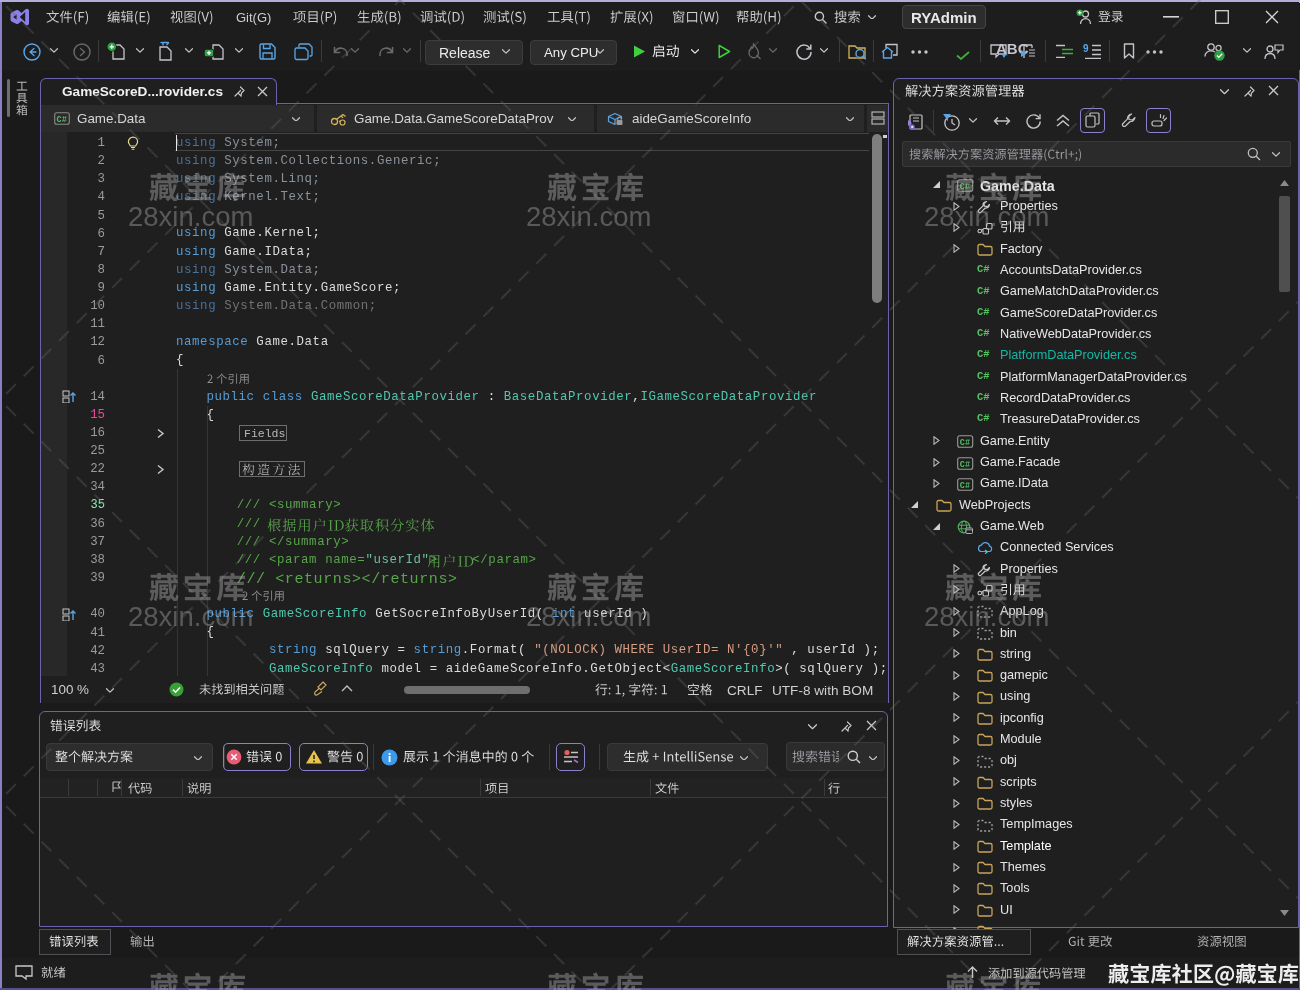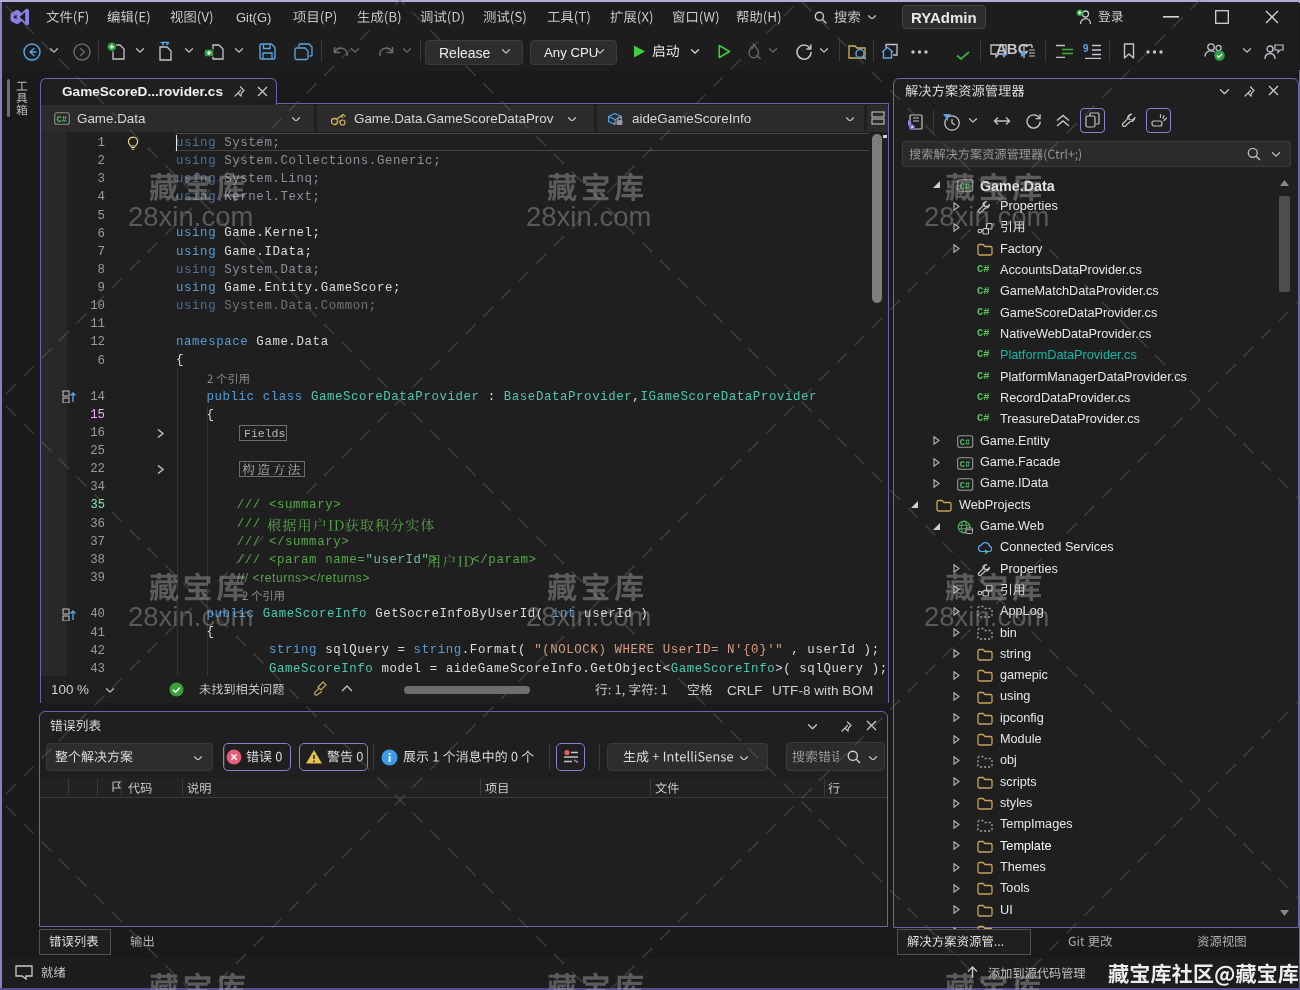--- a/index.html
+++ b/index.html
@@ -299,21 +299,21 @@
 <div style="position:absolute;left:80px;top:208.52px;font-family:'Liberation Mono',monospace;font-size:12.4px;font-weight:400;color:#9a9aa0;line-height:1.15;white-space:pre;width:25px;text-align:right">5</div>
 <div style="position:absolute;left:80px;top:226.65px;font-family:'Liberation Mono',monospace;font-size:12.4px;font-weight:400;color:#9a9aa0;line-height:1.15;white-space:pre;width:25px;text-align:right">6</div>
 <div style="position:absolute;left:80px;top:244.78px;font-family:'Liberation Mono',monospace;font-size:12.4px;font-weight:400;color:#9a9aa0;line-height:1.15;white-space:pre;width:25px;text-align:right">7</div>
 <div style="position:absolute;left:80px;top:262.90999999999997px;font-family:'Liberation Mono',monospace;font-size:12.4px;font-weight:400;color:#9a9aa0;line-height:1.15;white-space:pre;width:25px;text-align:right">8</div>
 <div style="position:absolute;left:80px;top:281.03999999999996px;font-family:'Liberation Mono',monospace;font-size:12.4px;font-weight:400;color:#9a9aa0;line-height:1.15;white-space:pre;width:25px;text-align:right">9</div>
 <div style="position:absolute;left:80px;top:299.16999999999996px;font-family:'Liberation Mono',monospace;font-size:12.4px;font-weight:400;color:#9a9aa0;line-height:1.15;white-space:pre;width:25px;text-align:right">10</div>
 <div style="position:absolute;left:80px;top:317.29999999999995px;font-family:'Liberation Mono',monospace;font-size:12.4px;font-weight:400;color:#9a9aa0;line-height:1.15;white-space:pre;width:25px;text-align:right">11</div>
 <div style="position:absolute;left:80px;top:335.42999999999995px;font-family:'Liberation Mono',monospace;font-size:12.4px;font-weight:400;color:#9a9aa0;line-height:1.15;white-space:pre;width:25px;text-align:right">12</div>
 <div style="position:absolute;left:80px;top:353.55999999999995px;font-family:'Liberation Mono',monospace;font-size:12.4px;font-weight:400;color:#9a9aa0;line-height:1.15;white-space:pre;width:25px;text-align:right">6</div>
 <div style="position:absolute;left:80px;top:389.81999999999994px;font-family:'Liberation Mono',monospace;font-size:12.4px;font-weight:400;color:#9a9aa0;line-height:1.15;white-space:pre;width:25px;text-align:right">14</div>
-<div style="position:absolute;left:80px;top:407.94999999999993px;font-family:'Liberation Mono',monospace;font-size:12.4px;font-weight:400;color:#f0abfc;line-height:1.15;white-space:pre;width:25px;text-align:right">15</div>
+<div style="position:absolute;left:80px;top:407.94999999999993px;font-family:'Liberation Mono',monospace;font-size:12.4px;font-weight:400;color:#ec4899;line-height:1.15;white-space:pre;width:25px;text-align:right">15</div>
 <div style="position:absolute;left:80px;top:426.0799999999999px;font-family:'Liberation Mono',monospace;font-size:12.4px;font-weight:400;color:#9a9aa0;line-height:1.15;white-space:pre;width:25px;text-align:right">16</div>
 <div style="position:absolute;left:80px;top:444.2099999999999px;font-family:'Liberation Mono',monospace;font-size:12.4px;font-weight:400;color:#9a9aa0;line-height:1.15;white-space:pre;width:25px;text-align:right">25</div>
 <div style="position:absolute;left:80px;top:462.3399999999999px;font-family:'Liberation Mono',monospace;font-size:12.4px;font-weight:400;color:#9a9aa0;line-height:1.15;white-space:pre;width:25px;text-align:right">22</div>
 <div style="position:absolute;left:80px;top:480.4699999999999px;font-family:'Liberation Mono',monospace;font-size:12.4px;font-weight:400;color:#9a9aa0;line-height:1.15;white-space:pre;width:25px;text-align:right">34</div>
 <div style="position:absolute;left:80px;top:498.5999999999999px;font-family:'Liberation Mono',monospace;font-size:12px;font-weight:400;color:#86efac;line-height:1.15;white-space:pre;width:25px;text-align:right">35</div>
 <div style="position:absolute;left:80px;top:516.7299999999999px;font-family:'Liberation Mono',monospace;font-size:12.4px;font-weight:400;color:#9a9aa0;line-height:1.15;white-space:pre;width:25px;text-align:right">36</div>
 <div style="position:absolute;left:80px;top:534.8599999999999px;font-family:'Liberation Mono',monospace;font-size:12.4px;font-weight:400;color:#9a9aa0;line-height:1.15;white-space:pre;width:25px;text-align:right">37</div>
 <div style="position:absolute;left:80px;top:552.9899999999999px;font-family:'Liberation Mono',monospace;font-size:12.4px;font-weight:400;color:#9a9aa0;line-height:1.15;white-space:pre;width:25px;text-align:right">38</div>
 <div style="position:absolute;left:80px;top:571.12px;font-family:'Liberation Mono',monospace;font-size:12.4px;font-weight:400;color:#9a9aa0;line-height:1.15;white-space:pre;width:25px;text-align:right">39</div>
 <div style="position:absolute;left:80px;top:607.38px;font-family:'Liberation Mono',monospace;font-size:12.4px;font-weight:400;color:#9a9aa0;line-height:1.15;white-space:pre;width:25px;text-align:right">40</div>
@@ -337,21 +337,21 @@
 <div style="position:absolute;left:176.0px;top:262.7px;font-family:'Liberation Mono',monospace;font-size:12.4px;letter-spacing:0.6px;line-height:1.18;white-space:pre"><span style="color:#4a7199">using</span><span style="color:#8a9199"> System.Data;</span></div>
 <div style="position:absolute;left:176.0px;top:280.8px;font-family:'Liberation Mono',monospace;font-size:12.4px;letter-spacing:0.6px;line-height:1.18;white-space:pre"><span style="color:#569cd6">using</span><span style="color:#dcdcdc"> Game.Entity.GameScore;</span></div>
 <div style="position:absolute;left:176.0px;top:299.0px;font-family:'Liberation Mono',monospace;font-size:12.4px;letter-spacing:0.6px;line-height:1.18;white-space:pre"><span style="color:#4a7199">using</span><span style="color:#737373"> System.Data.Common;</span></div>
 <div style="position:absolute;left:176.0px;top:335.2px;font-family:'Liberation Mono',monospace;font-size:12.4px;letter-spacing:0.6px;line-height:1.18;white-space:pre"><span style="color:#569cd6">namespace</span><span style="color:#dcdcdc"> Game.Data</span></div>
 <div style="position:absolute;left:176.0px;top:353.4px;font-family:'Liberation Mono',monospace;font-size:12.4px;letter-spacing:0.6px;line-height:1.18;white-space:pre"><span style="color:#dcdcdc">{</span></div>
 <div style="position:absolute;left:206.4px;top:389.6px;font-family:'Liberation Mono',monospace;font-size:12.4px;letter-spacing:0.6px;line-height:1.18;white-space:pre"><span style="color:#569cd6">public</span><span style="color:#dcdcdc"> </span><span style="color:#569cd6">class</span><span style="color:#dcdcdc"> </span><span style="color:#4EC9B0">GameScoreDataProvider</span><span style="color:#dcdcdc"> : </span><span style="color:#4EC9B0">BaseDataProvider</span><span style="color:#dcdcdc">,</span><span style="color:#4EC9B0">IGameScoreDataProvider</span></div>
 <div style="position:absolute;left:206.4px;top:407.7px;font-family:'Liberation Mono',monospace;font-size:12.4px;letter-spacing:0.6px;line-height:1.18;white-space:pre"><span style="color:#dcdcdc">{</span></div>
 <div style="position:absolute;left:236.8px;top:498.4px;font-family:'Liberation Mono',monospace;font-size:12.4px;letter-spacing:0.6px;line-height:1.18;white-space:pre"><span style="color:#57a64a">/// &lt;summary&gt;</span></div>
 <div style="position:absolute;left:236.8px;top:534.7px;font-family:'Liberation Mono',monospace;font-size:12.4px;letter-spacing:0.6px;line-height:1.18;white-space:pre"><span style="color:#57a64a">/// &lt;/summary&gt;</span></div>
 <div style="position:absolute;left:236.8px;top:552.8px;font-family:'Liberation Mono',monospace;font-size:12.4px;letter-spacing:0.6px;line-height:1.18;white-space:pre"><span style="color:#57a64a">/// &lt;param name=</span><span style="color:#6fbf9f">"userId"</span><span style="color:#57a64a">&gt;</span></div>
-<div style="position:absolute;left:236.8px;top:570.9px;font-family:Liberation Sans, sans-serif;font-size:12px;letter-spacing:0.6px;line-height:1.18;white-space:pre"><span style="color:#57a64a">/// &lt;returns&gt;&lt;/returns&gt;</span></div>
+<div style="position:absolute;left:236.8px;top:570.9px;font-family:Liberation Mono, monospace;font-size:15px;letter-spacing:0.6px;line-height:1.18;white-space:pre"><span style="color:#57a64a">/// &lt;returns&gt;&lt;/returns&gt;</span></div>
 <div style="position:absolute;left:206.4px;top:607.2px;font-family:'Liberation Mono',monospace;font-size:12.4px;letter-spacing:0.6px;line-height:1.18;white-space:pre"><span style="color:#569cd6">public</span><span style="color:#dcdcdc"> </span><span style="color:#4EC9B0">GameScoreInfo</span><span style="color:#dcdcdc"> GetSocreInfoByUserId( </span><span style="color:#569cd6">int</span><span style="color:#dcdcdc"> userId )</span></div>
 <div style="position:absolute;left:206.4px;top:625.3px;font-family:'Liberation Mono',monospace;font-size:12.4px;letter-spacing:0.6px;line-height:1.18;white-space:pre"><span style="color:#dcdcdc">{</span></div>
 <div style="position:absolute;left:236.8px;top:643.4px;font-family:'Liberation Mono',monospace;font-size:12.4px;letter-spacing:0.6px;line-height:1.18;white-space:pre"><span style="color:#569cd6">    string</span><span style="color:#dcdcdc"> sqlQuery = </span><span style="color:#569cd6">string</span><span style="color:#dcdcdc">.Format( </span><span style="color:#d69d85">"(NOLOCK) WHERE UserID= N'{0}'"</span><span style="color:#dcdcdc"> , userId );</span></div>
 <div style="position:absolute;left:236.8px;top:661.6px;font-family:'Liberation Mono',monospace;font-size:12.4px;letter-spacing:0.6px;line-height:1.18;white-space:pre"><span style="color:#4EC9B0">    GameScoreInfo</span><span style="color:#dcdcdc"> model = aideGameScoreInfo.GetObject&lt;</span><span style="color:#4EC9B0">GameScoreInfo</span><span style="color:#dcdcdc">&gt;( sqlQuery );</span></div>
 <div style="position:absolute;left:236.8px;top:516.5px;font-family:'Liberation Mono',monospace;font-size:12.4px;letter-spacing:0.6px;line-height:1.18;white-space:pre"><span style="color:#57a64a">/// </span></div>
 <div style="position:absolute;left:267.2px;top:517.5px;line-height:0"><svg width="169" height="16" viewBox="0 0 169 16" style="overflow:visible">
       <path transform="translate(0,12.5) scale(0.014200,-0.014200)" fill="#57a64a" d="M957 289 886 345C856 305 790 230 735 178C691 239 656 310 632 386H811V349H820C842 349 872 365 873 372V728C893 732 909 739 916 747L837 808L801 769H526L452 806V33C452 11 448 5 418 -10L451 -79C456 -77 462 -73 468 -65C558 -16 646 38 692 64L687 78L514 16V386H611C661 168 754 11 915 -74C924 -44 945 -25 970 -21L971 -11C882 22 807 83 747 161C818 199 893 255 929 286C943 281 952 282 957 289ZM514 709V739H811V594H514ZM514 565H811V415H514ZM351 664 308 606H265V804C291 808 299 817 301 832L202 843V606H43L51 576H187C159 425 111 272 34 156L49 142C115 216 165 301 202 395V-79H216C238 -79 265 -64 265 -54V461C301 419 341 360 352 313C416 266 468 396 265 481V576H406C420 576 429 581 432 592C401 623 351 664 351 664Z M1531 741H1918V596H1531ZM1548 237V-77H1557C1583 -77 1610 -62 1610 -56V-11H1910V-72H1920C1941 -72 1973 -57 1974 -51V196C1994 200 2010 208 2017 216L1936 278L1900 237H1785V391H2005C2019 391 2029 396 2032 407C1999 437 1946 479 1946 479L1901 420H1785V519C1808 522 1818 532 1820 545L1722 556V420H1529C1531 459 1531 497 1531 532V566H1918V532H1928C1949 532 1981 547 1981 553V734C1997 737 2011 744 2016 751L1943 806L1910 770H1543L1468 803V531C1468 337 1456 124 1353 -49L1368 -59C1482 70 1517 239 1527 391H1722V237H1615L1548 268ZM1610 18V209H1910V18ZM1095 316 1131 233C1141 236 1149 245 1152 258L1251 307V24C1251 9 1246 4 1229 4C1212 4 1125 10 1125 10V-6C1164 -11 1185 -18 1199 -29C1211 -40 1216 -58 1219 -78C1305 -68 1314 -36 1314 18V340L1451 414L1446 428L1314 383V580H1425C1439 580 1447 585 1450 596C1423 626 1377 666 1377 666L1336 609H1314V800C1339 803 1349 813 1351 827L1251 838V609H1111L1119 580H1251V363C1183 341 1127 323 1095 316Z M2375 503H2613V293H2367C2374 351 2375 408 2375 462ZM2375 532V737H2613V532ZM2309 766V461C2309 270 2295 82 2179 -67L2194 -77C2301 17 2346 139 2363 263H2613V-69H2623C2656 -69 2678 -53 2678 -48V263H2936V29C2936 13 2930 6 2910 6C2889 6 2782 15 2782 15V-1C2829 -8 2855 -16 2871 -26C2885 -37 2891 -55 2893 -75C2990 -65 3001 -31 3001 21V721C3023 726 3041 735 3048 744L2960 811L2925 766H2387L2309 800ZM2936 503V293H2678V503ZM2936 532H2678V737H2936Z M3663 846 3652 840C3682 802 3721 741 3734 693C3800 648 3855 777 3663 846ZM3461 391C3463 425 3464 458 3464 488V648H3997V391ZM3399 687V487C3399 303 3380 101 3252 -66L3267 -78C3405 47 3447 215 3459 362H3997V302H4007C4030 302 4062 317 4063 324V638C4080 641 4096 649 4102 656L4024 716L3988 677H3476L3399 711Z M4335 698 4438 690C4440 591 4440 491 4440 391V337C4440 236 4440 137 4438 39L4335 30V0H4634V30L4530 39C4528 137 4528 237 4528 337V391C4528 492 4528 592 4530 690L4634 698V728H4335Z M4740 698 4843 690C4844 591 4844 490 4844 385V358C4844 239 4844 137 4843 39L4740 30V0H5025C5258 0 5400 140 5400 364C5400 596 5264 728 5039 728H4740ZM4934 33C4933 134 4933 237 4933 358V385C4933 493 4933 595 4934 695H5027C5207 695 5306 580 5306 364C5306 159 5207 33 5016 33Z M6182 566 6172 558C6203 533 6242 489 6255 456C6314 417 6366 529 6182 566ZM5783 725H5512L5519 696H5783V594C5761 562 5737 531 5712 502C5681 534 5643 564 5595 590L5581 576C5626 543 5659 508 5684 472C5623 405 5556 350 5497 314L5507 298C5573 328 5645 371 5711 426C5721 405 5729 384 5734 363C5682 262 5589 166 5497 108L5505 93C5596 137 5685 204 5750 275C5751 254 5752 232 5752 210C5752 127 5742 44 5717 12C5710 2 5702 -1 5688 -1C5649 -1 5562 7 5562 7V-10C5598 -15 5628 -27 5642 -35C5655 -43 5661 -56 5661 -77C5709 -77 5743 -67 5762 -44C5804 9 5816 112 5814 209C5813 300 5796 384 5747 457C5773 480 5798 506 5821 533C5842 526 5857 532 5863 540L5793 591C5818 591 5846 600 5846 609V696H6078V594H6089C6121 595 6143 606 6143 614V696H6392C6407 696 6417 701 6419 712C6387 742 6332 785 6332 785L6285 725H6143V807C6167 810 6176 820 6178 833L6078 843V725H5846V807C5871 810 5880 820 5882 833L5783 843ZM6326 449 6278 387H6123C6126 431 6127 479 6129 530C6152 533 6162 543 6164 557L6061 567C6060 501 6059 442 6055 387H5829L5837 358H6053C6037 169 5982 43 5781 -60L5793 -77C6045 21 6103 156 6121 358C6152 145 6224 12 6367 -74C6378 -42 6400 -22 6430 -19L6432 -8C6279 55 6180 173 6142 358H6389C6402 358 6412 363 6415 374C6382 406 6326 449 6326 449Z M7214 193C7156 96 7082 10 6988 -58L7001 -71C7102 -13 7181 60 7243 141C7297 55 7363 -17 7442 -71C7449 -45 7473 -28 7502 -25L7505 -14C7416 36 7340 105 7278 191C7361 319 7407 465 7436 611C7459 614 7468 616 7476 625L7402 694L7360 651H7008L7017 622H7085C7107 457 7150 312 7214 193ZM7242 244C7178 350 7133 477 7110 622H7365C7343 491 7303 361 7242 244ZM7038 812 6992 753H6570L6578 724H6670V146C6626 136 6589 129 6563 125L6605 41C6615 44 6623 53 6628 65C6739 100 6835 132 6918 161V-79H6928C6961 -79 6982 -62 6982 -55V184L7117 233L7113 249L6982 218V724H7098C7112 724 7122 729 7125 740C7091 771 7038 812 7038 812ZM6918 202 6734 160V338H6918ZM6918 367H6734V532H6918ZM6918 562H6734V724H6918Z M8340 225 8327 218C8389 145 8467 29 8483 -59C8563 -123 8619 63 8340 225ZM8257 186 8164 236C8110 111 8024 -1 7943 -65L7956 -77C8054 -26 8148 61 8217 173C8238 169 8251 175 8257 186ZM8115 329V719H8442V329ZM8054 781V231H8063C8096 231 8115 246 8115 251V299H8442V247H8452C8482 247 8506 261 8506 267V715C8527 717 8539 723 8546 731L8472 789L8438 749H8127ZM7960 600 7918 545H7869V736C7906 746 7939 757 7966 767C7990 760 8007 761 8016 770L7932 837C7870 795 7744 736 7639 707L7644 691C7697 697 7753 708 7805 720V545H7640L7648 516H7793C7762 380 7707 243 7629 138L7642 125C7710 190 7764 265 7805 348V-78H7815C7847 -78 7869 -61 7869 -55V434C7905 395 7944 340 7954 296C8017 250 8068 377 7869 458V516H8012C8025 516 8035 521 8037 532C8008 561 7960 600 7960 600Z M9122 798 9019 837C8969 681 8854 494 8699 379L8710 367C8892 467 9017 640 9082 785C9107 782 9116 788 9122 798ZM9344 822 9277 844 9267 838C9318 617 9413 471 9576 376C9589 402 9614 422 9641 427L9643 438C9482 500 9368 635 9312 777C9326 794 9337 809 9344 822ZM9142 436H8845L8854 407H9067C9058 263 9018 84 8751 -64L8764 -80C9069 59 9122 245 9139 407H9374C9364 200 9344 46 9313 17C9302 8 9293 6 9274 6C9251 6 9169 13 9122 17L9121 0C9163 -6 9211 -17 9227 -29C9243 -39 9247 -58 9247 -76C9293 -76 9333 -65 9360 -39C9405 5 9430 168 9439 399C9461 400 9473 406 9480 413L9404 477L9364 436Z M10175 839 10165 832C10201 801 10236 746 10242 701C10311 650 10374 794 10175 839ZM9921 452 9912 443C9961 408 10027 345 10050 296C10125 257 10164 403 9921 452ZM10001 600 9991 591C10034 558 10094 499 10117 457C10189 420 10228 554 10001 600ZM9907 733 9890 732C9895 668 9856 611 9816 590C9794 577 9780 556 9788 533C9800 507 9838 506 9864 524C9894 544 9921 586 9921 650H10576C10565 612 10548 564 10536 533L10548 525C10585 554 10633 603 10658 639C10679 640 10689 641 10697 648L10617 724L10573 680H9918C9916 696 9913 714 9907 733ZM10591 318 10541 253H10287C10314 344 10314 452 10317 577C10340 580 10349 590 10351 604L10247 614C10247 471 10250 352 10219 253H9805L9814 223H10208C10158 99 10042 8 9778 -61L9786 -80C10048 -23 10179 55 10245 159C10410 93 10531 -2 10580 -65C10662 -105 10694 79 10255 175C10263 191 10271 207 10277 223H10656C10671 223 10681 228 10683 239C10648 272 10591 318 10591 318Z M11072 558 11030 574C11063 640 11093 712 11117 786C11140 786 11151 794 11155 806L11049 838C11005 647 10925 453 10846 329L10861 319C10901 363 10940 415 10975 473V-79H10987C11013 -79 11040 -62 11041 -57V539C11058 542 11068 548 11072 558ZM11562 210 11521 157H11448V601H11452C11505 386 11601 209 11720 104C11732 135 11755 153 11782 156L11785 167C11659 248 11538 417 11473 601H11728C11741 601 11751 606 11754 617C11722 648 11668 690 11668 690L11622 630H11448V797C11473 801 11481 810 11484 824L11383 836V630H11095L11103 601H11340C11290 419 11193 237 11063 107L11077 93C11217 205 11320 353 11383 520V157H11210L11218 127H11383V-78H11397C11421 -78 11448 -64 11448 -56V127H11611C11624 127 11634 132 11636 143C11608 172 11562 210 11562 210Z"></path>
     </svg></div>
 <div style="position:absolute;left:426.7px;top:553.8px;line-height:0"><svg width="47" height="16" viewBox="0 0 47 16" style="overflow:visible">
       <path transform="translate(0,12.5) scale(0.014200,-0.014200)" fill="#57a64a" d="M234 503H472V293H226C233 351 234 408 234 462ZM234 532V737H472V532ZM168 766V461C168 270 154 82 38 -67L53 -77C160 17 205 139 222 263H472V-69H482C515 -69 537 -53 537 -48V263H795V29C795 13 789 6 769 6C748 6 641 15 641 15V-1C688 -8 714 -16 730 -26C744 -37 750 -55 752 -75C849 -65 860 -31 860 21V721C882 726 900 735 907 744L819 811L784 766H246L168 800ZM795 503V293H537V503ZM795 532H537V737H795Z M1522 846 1511 840C1541 802 1580 741 1593 693C1659 648 1714 777 1522 846ZM1320 391C1322 425 1323 458 1323 488V648H1856V391ZM1258 687V487C1258 303 1239 101 1111 -66L1126 -78C1264 47 1306 215 1318 362H1856V302H1866C1889 302 1921 317 1922 324V638C1939 641 1955 649 1961 656L1883 716L1847 677H1335L1258 711Z M2194 698 2297 690C2299 591 2299 491 2299 391V337C2299 236 2299 137 2297 39L2194 30V0H2493V30L2389 39C2387 137 2387 237 2387 337V391C2387 492 2387 592 2389 690L2493 698V728H2194Z M2599 698 2702 690C2703 591 2703 490 2703 385V358C2703 239 2703 137 2702 39L2599 30V0H2884C3117 0 3259 140 3259 364C3259 596 3123 728 2898 728H2599ZM2793 33C2792 134 2792 237 2792 358V385C2792 493 2792 595 2793 695H2886C3066 695 3165 580 3165 364C3165 159 3066 33 2875 33Z"></path>

